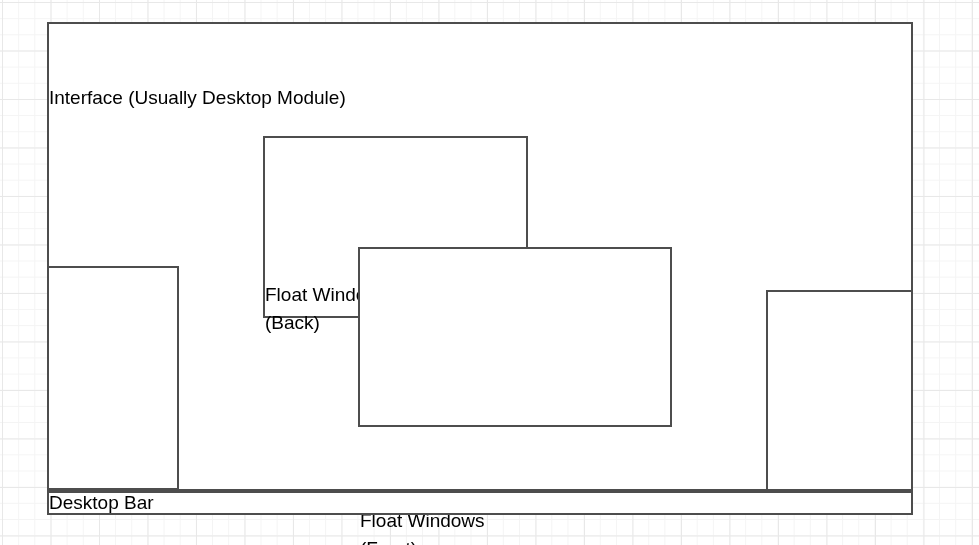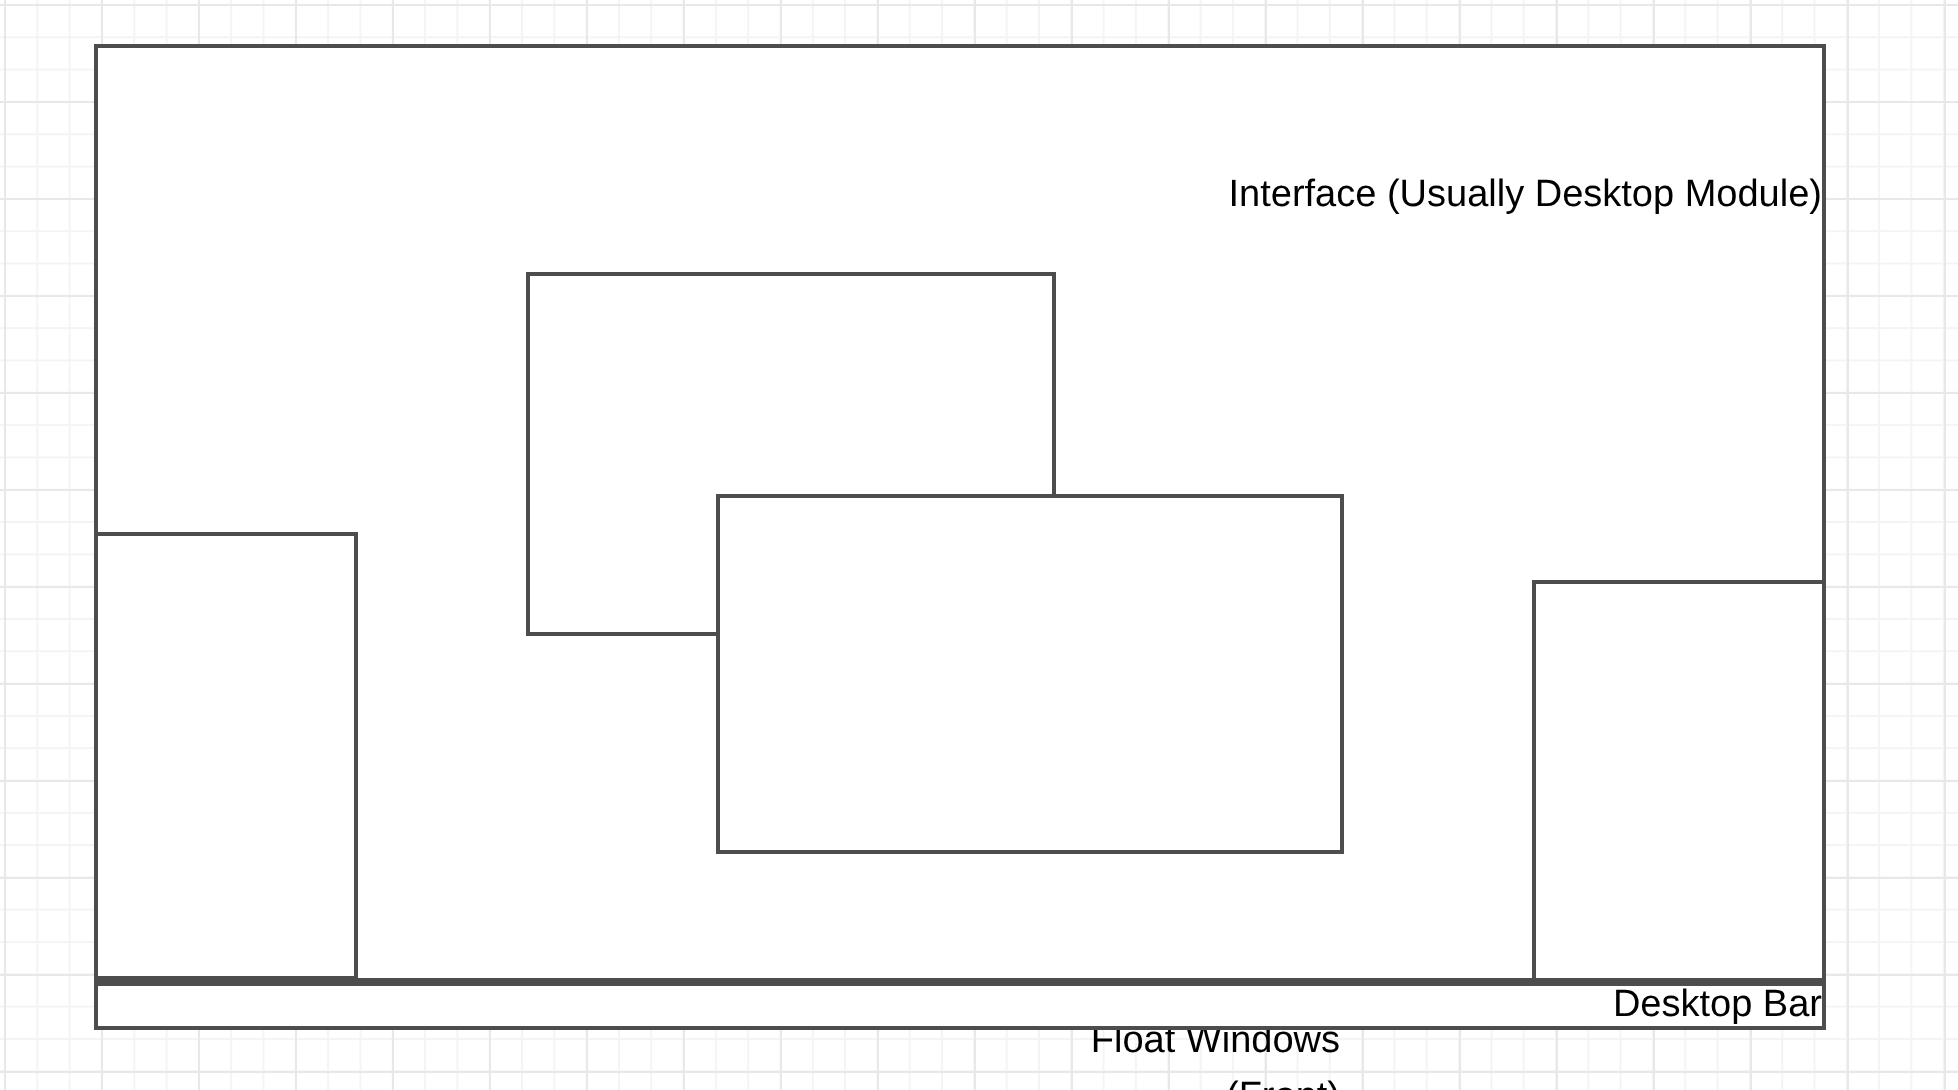--- a/index.html
+++ b/index.html
@@ -35,21 +35,21 @@
     position: absolute;
     box-sizing: border-box;
     background: #ffffff;
     border: 2px solid #4d4d4d;
   }
 
   .lbl {
     position: absolute;
     left: 0;
     right: 0;
-    text-align: right;
+    text-align: left;
     font-size: 19px;
     line-height: 28px;
     color: #000000;
     white-space: pre-line;
   }
 
   
 
   #interface-box   { left: 47px;  top: 22px;  width: 866px; height: 469px; z-index: 1; }
   #interface-label { top: 60px; }

